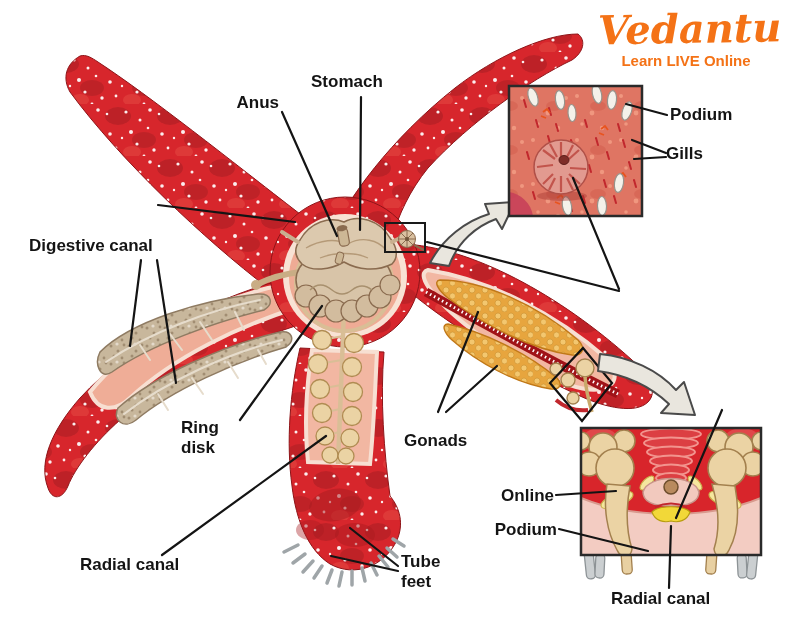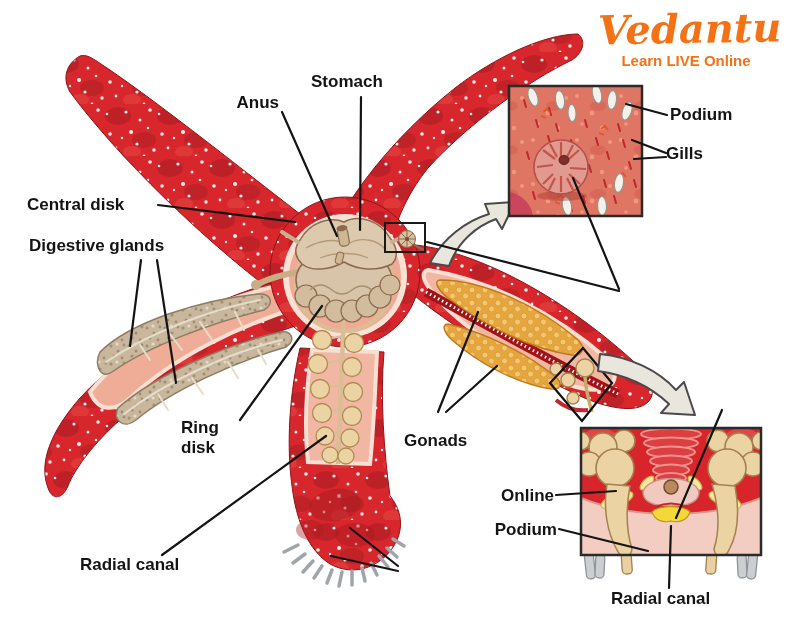--- a/index.html
+++ b/index.html
@@ -391,25 +391,25 @@
     <line x1="666" y1="157" x2="634" y2="159"></line>
     <line x1="722" y1="410" x2="676" y2="518"></line>
     <line x1="556" y1="495" x2="616" y2="491"></line>
     <line x1="559" y1="529" x2="648" y2="551"></line>
     <line x1="669" y1="588" x2="671" y2="526"></line>
   </g>
 </svg>
 
 <div class="lbl r" style="left:213px;top:93px;width:66px;">Anus</div>
 <div class="lbl" style="left:311px;top:72px;width:95px;">Stomach</div>
-<div class="lbl" style="left:27px;top:195px;width:130px;">Central disk</div>
-<div class="lbl" style="left:29px;top:236px;width:180px;">Digestive glands</div>
+<div class="lbl" style="left:29px;top:236px;width:180px;">Digestive canal</div>
 <div class="lbl" style="left:181px;top:418px;width:62px;">Ring disk</div>
 <div class="lbl" style="left:80px;top:555px;width:135px;">Radial canal</div>
 <div class="lbl" style="left:404px;top:414px;width:82px;margin-top:17px;">Gonads</div>
+<div class="lbl" style="left:401px;top:552px;width:52px;">Tube feet</div>
 <div class="lbl" style="left:670px;top:105px;width:62px;">Podium</div>
 <div class="lbl" style="left:666px;top:144px;width:55px;">Gills</div>
 <div class="lbl r" style="left:462px;top:486px;width:92px;">Online</div>
 <div class="lbl r" style="left:465px;top:520px;width:92px;">Podium</div>
 <div class="lbl" style="left:611px;top:589px;width:132px;">Radial canal</div>
 
 <div class="logo">
   <div class="logo-brand">Vedantu</div>
   <div class="logo-tagline">Learn LIVE Online</div>
 </div>

